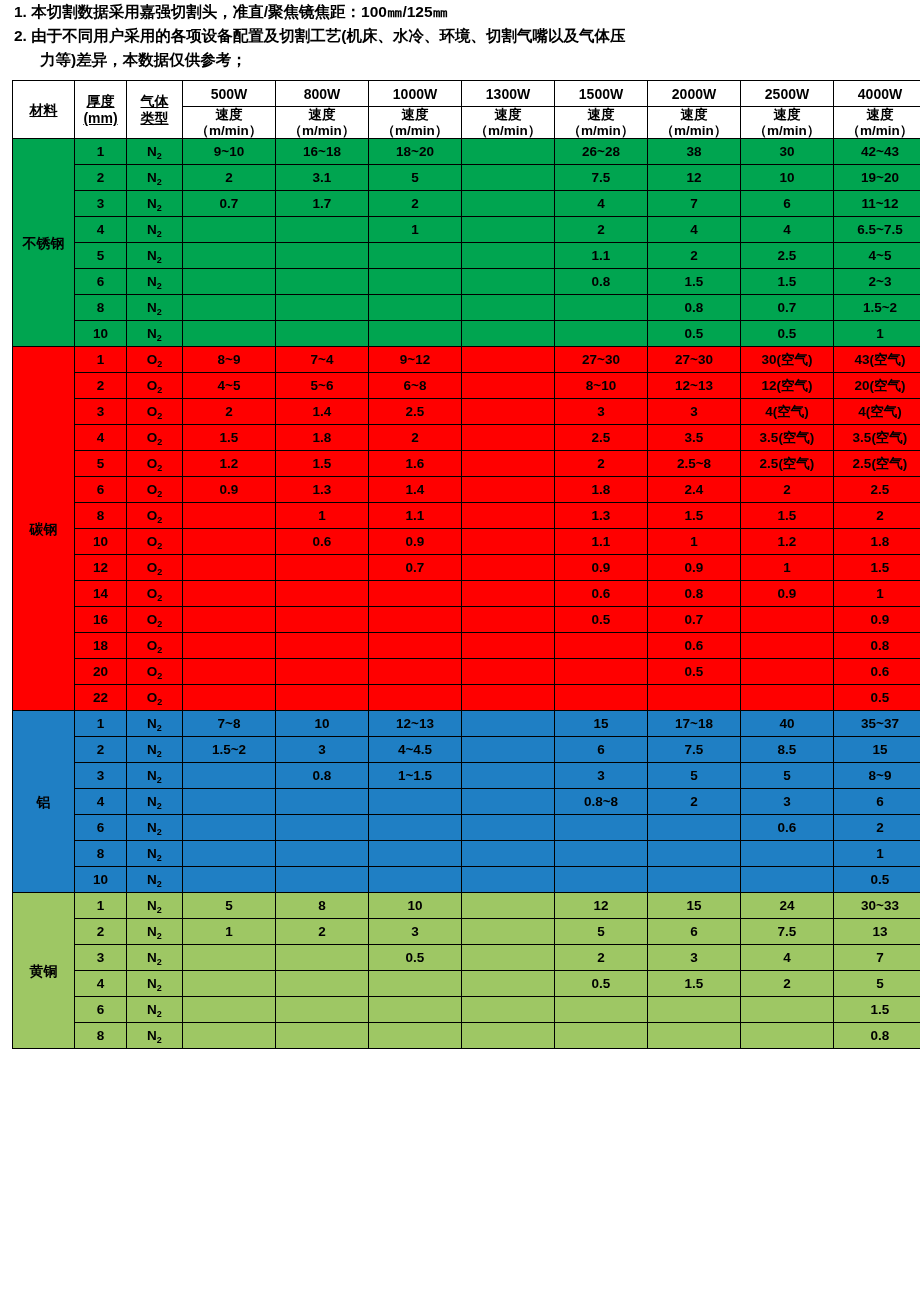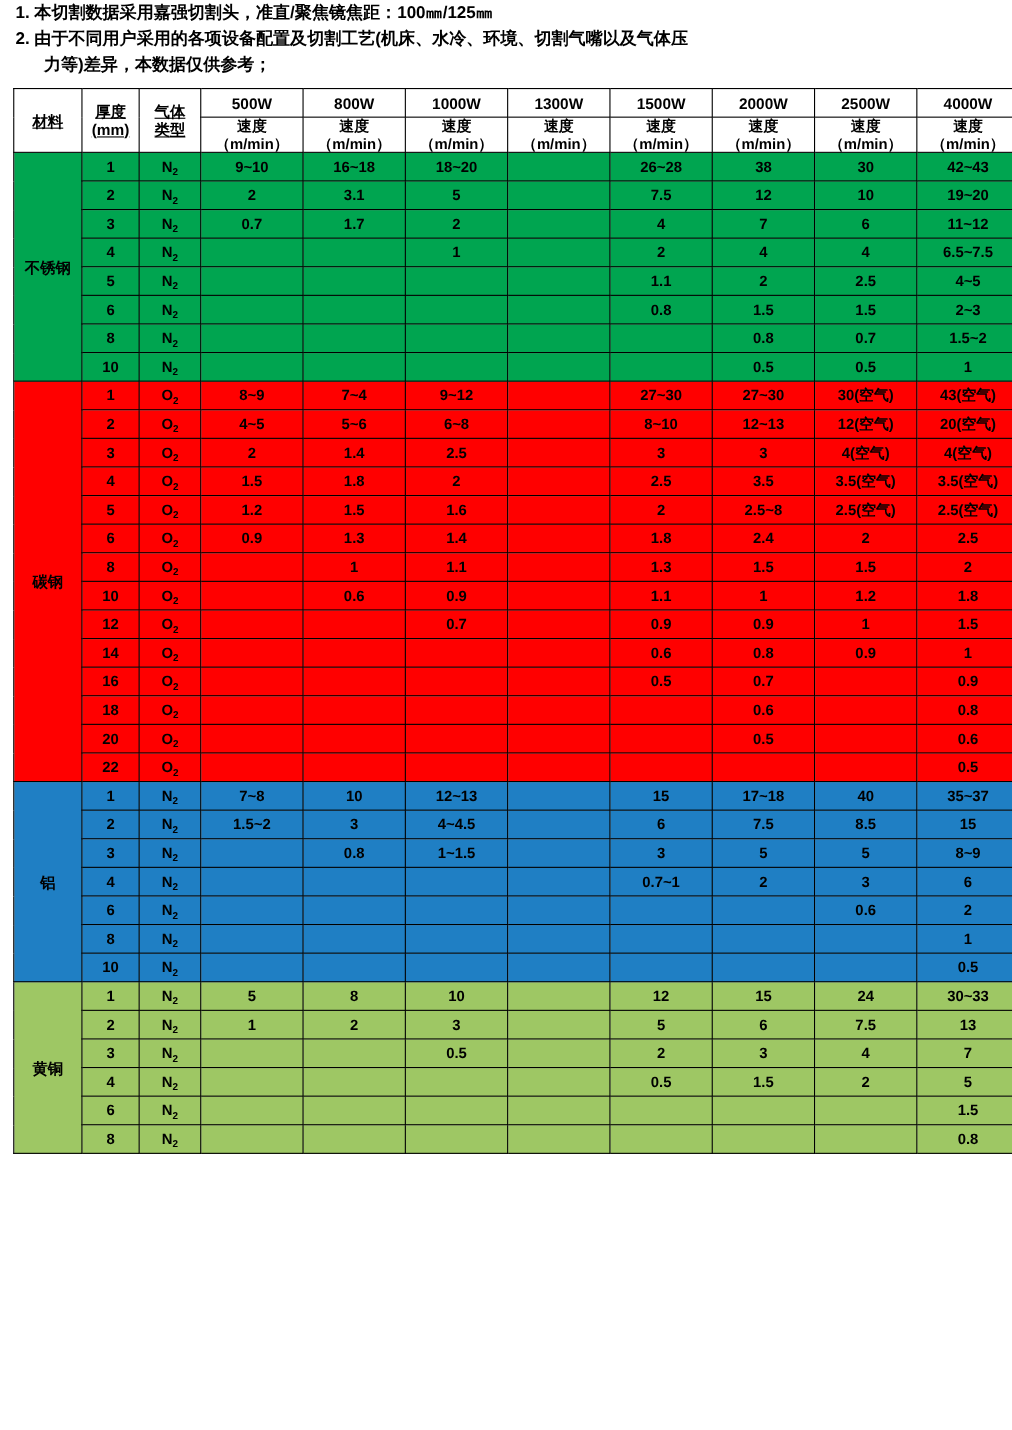--- a/index.html
+++ b/index.html
@@ -478,21 +478,21 @@
           <td>5</td>
           <td>8~9</td>
         </tr>
         <tr class="alum">
           <td>4</td>
           <td>N<sub>2</sub></td>
           <td></td>
           <td></td>
           <td></td>
           <td></td>
-          <td>0.7~1</td>
+          <td>0.8~8</td>
           <td>2</td>
           <td>3</td>
           <td>6</td>
         </tr>
         <tr class="alum">
           <td>6</td>
           <td>N<sub>2</sub></td>
           <td></td>
           <td></td>
           <td></td>

